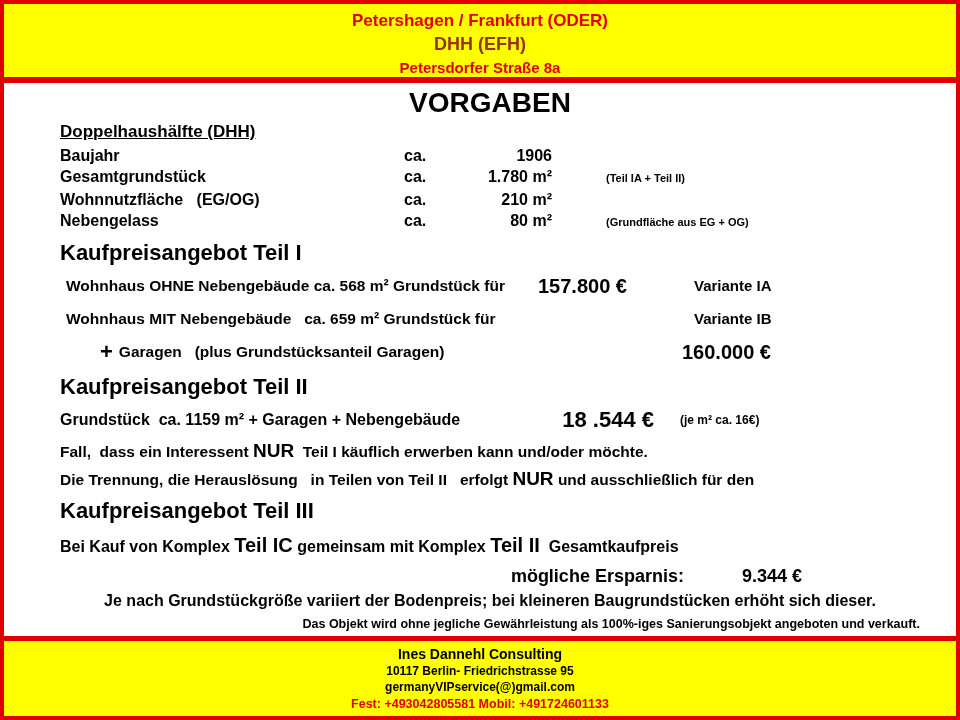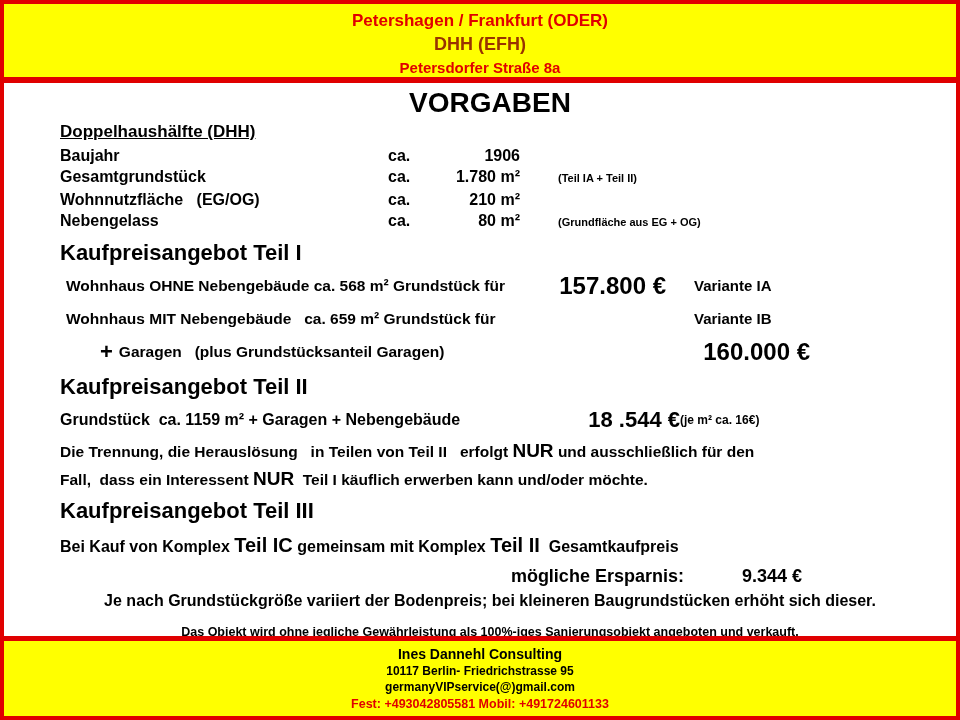--- a/index.html
+++ b/index.html
@@ -31,50 +31,50 @@
     flex: 1;
     margin-top: 6px;
     box-sizing: border-box;
     padding: 4px 36px 18px 56px;
     font-weight: bold;
     color: #000;
     overflow: hidden;
   }
   .title { text-align: center; font-size: 28px; line-height: 32px; margin: 0 0 2px; }
   .specs-heading { font-size: 17px; line-height: 22px; text-decoration: underline; margin-bottom: 2px; }
-  .spec-row { display: flex; font-size: 16px; line-height: 21px; align-items: baseline; }
+  .spec-row { display: flex; font-size: 16px; line-height: 21px; align-items: baseline; gap: 16px; }
   .spec-label { width: 328px; white-space: pre-wrap; }
   .spec-ca { width: 44px; }
   .spec-value { width: 88px; text-align: right; white-space: pre-wrap; }
   .spec-note { margin-left: 38px; font-size: 11px; }
 
   .section-heading { font-size: 22px; line-height: 28px; margin: 6px 0 4px; }
 
   .offer-row { display: flex; align-items: center; margin: 3px 0; padding-right: 110px; line-height: 30px; }
   .offer-text { flex: 1; font-size: 15.5px; padding-left: 6px; white-space: pre-wrap; }
   .offer-plus { font-size: 22px; padding-left: 40px; padding-right: 6px; }
   .offer-text.indented { flex: 1; padding-left: 0; }
-  .offer-price { width: 128px; font-size: 24px; text-align: right; white-space: nowrap; }
+  .offer-price { width: 128px; font-size: 20px; white-space: nowrap; }
   .offer-variant { width: 116px; margin-left: 28px; font-size: 15px; }
   .t2-price { width: 128px; font-size: 22px; text-align: right; white-space: nowrap; }
-  .t2-note { width: 130px; font-size: 12px; }
+  .t2-note { width: 130px; margin-left: 26px; font-size: 12px; }
 
   .clause { font-size: 15.5px; line-height: 23px; margin: 4px 0; white-space: pre-wrap; }
   .clause .nur { font-size: 19px; }
 
   .t3-row { display: flex; align-items: center; line-height: 32px; margin-top: 2px; }
   .t3-text { flex: 1; font-size: 16px; white-space: pre-wrap; }
   .t3-big { font-size: 20px; }
   .t3-price { font-size: 26px; margin-right: 70px; white-space: nowrap; }
 
   .savings-row { display: flex; justify-content: flex-end; padding-right: 118px; font-size: 18px; line-height: 23px; margin-top: 2px; }
   .savings-label { margin-right: 58px; }
 
   .note1 { text-align: center; font-size: 16px; line-height: 20px; margin-top: 3px; }
-  .note2 { text-align: center; font-size: 12.5px; line-height: 16px; margin-top: 13px; }
+  .note2 { text-align: right; font-size: 12.5px; line-height: 16px; margin-top: 5px; }
 
   .footer { margin-top: 5px; padding: 5px 0 4px; }
   .f1 { font-size: 14px; line-height: 17px; color: #000; }
   .f2 { font-size: 12px; line-height: 15px; color: #000; margin-top: 1px; }
   .f3 { font-size: 12px; line-height: 15px; color: #000; margin-top: 1px; }
   .f4 { font-size: 12.5px; line-height: 16px; color: #e00000; margin-top: 1px; }
 </style>
 </head>
 <body>
 
@@ -135,22 +135,22 @@
     </div>
 
     <div class="section-heading">Kaufpreisangebot Teil II</div>
 
     <div class="offer-row">
       <span class="offer-text" style="font-size:16px; padding-left:0;">Grundstück  ca. 1159 m² + Garagen + Nebengebäude</span>
       <span class="t2-price">18 .544 €</span>
       <span class="t2-note">(je m² ca. 16€)</span>
     </div>
 
+    <div class="clause"><span>Fall,  dass ein Interessent </span><span class="nur">NUR</span><span>  Teil I käuflich erwerben kann und/oder möchte.</span></div>
     <div class="clause"><span>Die Trennung, die Herauslösung   in Teilen von Teil II   erfolgt </span><span class="nur">NUR</span><span> und ausschließlich für den</span></div>
-    <div class="clause"><span>Fall,  dass ein Interessent </span><span class="nur">NUR</span><span>  Teil I käuflich erwerben kann und/oder möchte.</span></div>
 
     <div class="section-heading">Kaufpreisangebot Teil III</div>
 
     <div class="t3-row">
       <span class="t3-text"><span>Bei Kauf von Komplex </span><span class="t3-big">Teil IC</span><span> gemeinsam mit Komplex </span><span class="t3-big">Teil II</span><span>  Gesamtkaufpreis</span></span>
     </div>
 
     <div class="savings-row">
       <span class="savings-label">mögliche  Ersparnis:</span>
       <span class="savings-value">9.344 €</span>

